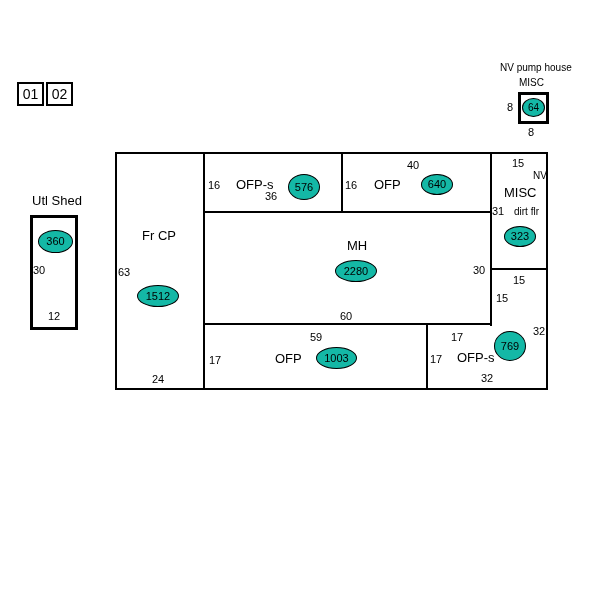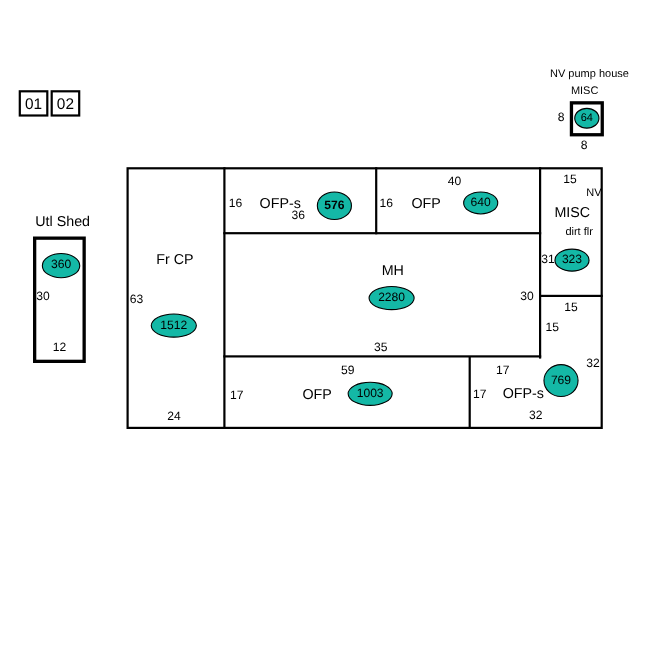--- a/index.html
+++ b/index.html
@@ -70,38 +70,38 @@
   <div class="line" style="left:426px; top:324px; width:2px; height:66px;"></div>
 
   <div class="lbl sec" style="left:142px; top:229px;">Fr CP</div>
   <div class="lbl" style="left:118px; top:267px;">63</div>
   <div class="ellipse" style="left:137px; top:285px; width:42px; height:22px;">1512</div>
   <div class="lbl" style="left:152px; top:374px;">24</div>
 
   <div class="lbl" style="left:265px; top:159px;margin-top:32px;">36</div>
   <div class="lbl" style="left:208px; top:180px;">16</div>
   <div class="lbl sec" style="left:236px; top:178px;">OFP-s</div>
-  <div class="ellipse" style="left:288px; top:174px; width:32px; height:26px;font-weight:bold;">576</div>
+  <div class="ellipse" style="left:288px; top:174px; width:32px; height:26px;">576</div>
 
   <div class="lbl" style="left:407px; top:160px;">40</div>
   <div class="lbl" style="left:345px; top:180px;">16</div>
   <div class="lbl sec" style="left:374px; top:178px;">OFP</div>
   <div class="ellipse" style="left:421px; top:174px; width:32px; height:21px;">640</div>
 
   <div class="lbl" style="left:512px; top:158px;">15</div>
   <div class="lbl sm" style="left:497px; top:171px;padding-left:36px;">NV</div>
   <div class="lbl sec" style="left:504px; top:186px;">MISC</div>
-  <div class="lbl" style="left:492px; top:206px;margin-top:25px;">31</div>
+  <div class="lbl" style="left:492px; top:206px;">31</div>
   <div class="lbl sm" style="left:514px; top:207px;">dirt flr</div>
   <div class="ellipse" style="left:504px; top:226px; width:32px; height:21px;">323</div>
 
   <div class="lbl sec" style="left:347px; top:239px;">MH</div>
   <div class="ellipse" style="left:335px; top:260px; width:42px; height:22px;">2280</div>
   <div class="lbl" style="left:473px; top:265px;">30</div>
-  <div class="lbl" style="left:340px; top:311px;">35</div>
+  <div class="lbl" style="left:340px; top:311px;">60</div>
 
   <div class="lbl" style="left:513px; top:275px;">15</div>
   <div class="lbl" style="left:496px; top:293px;">15</div>
 
   <div class="lbl" style="left:310px; top:332px;">59</div>
   <div class="lbl" style="left:209px; top:355px;">17</div>
   <div class="lbl sec" style="left:275px; top:352px;">OFP</div>
   <div class="ellipse" style="left:316px; top:347px; width:41px; height:22px;">1003</div>
 
   <div class="lbl" style="left:451px; top:332px;">17</div>

